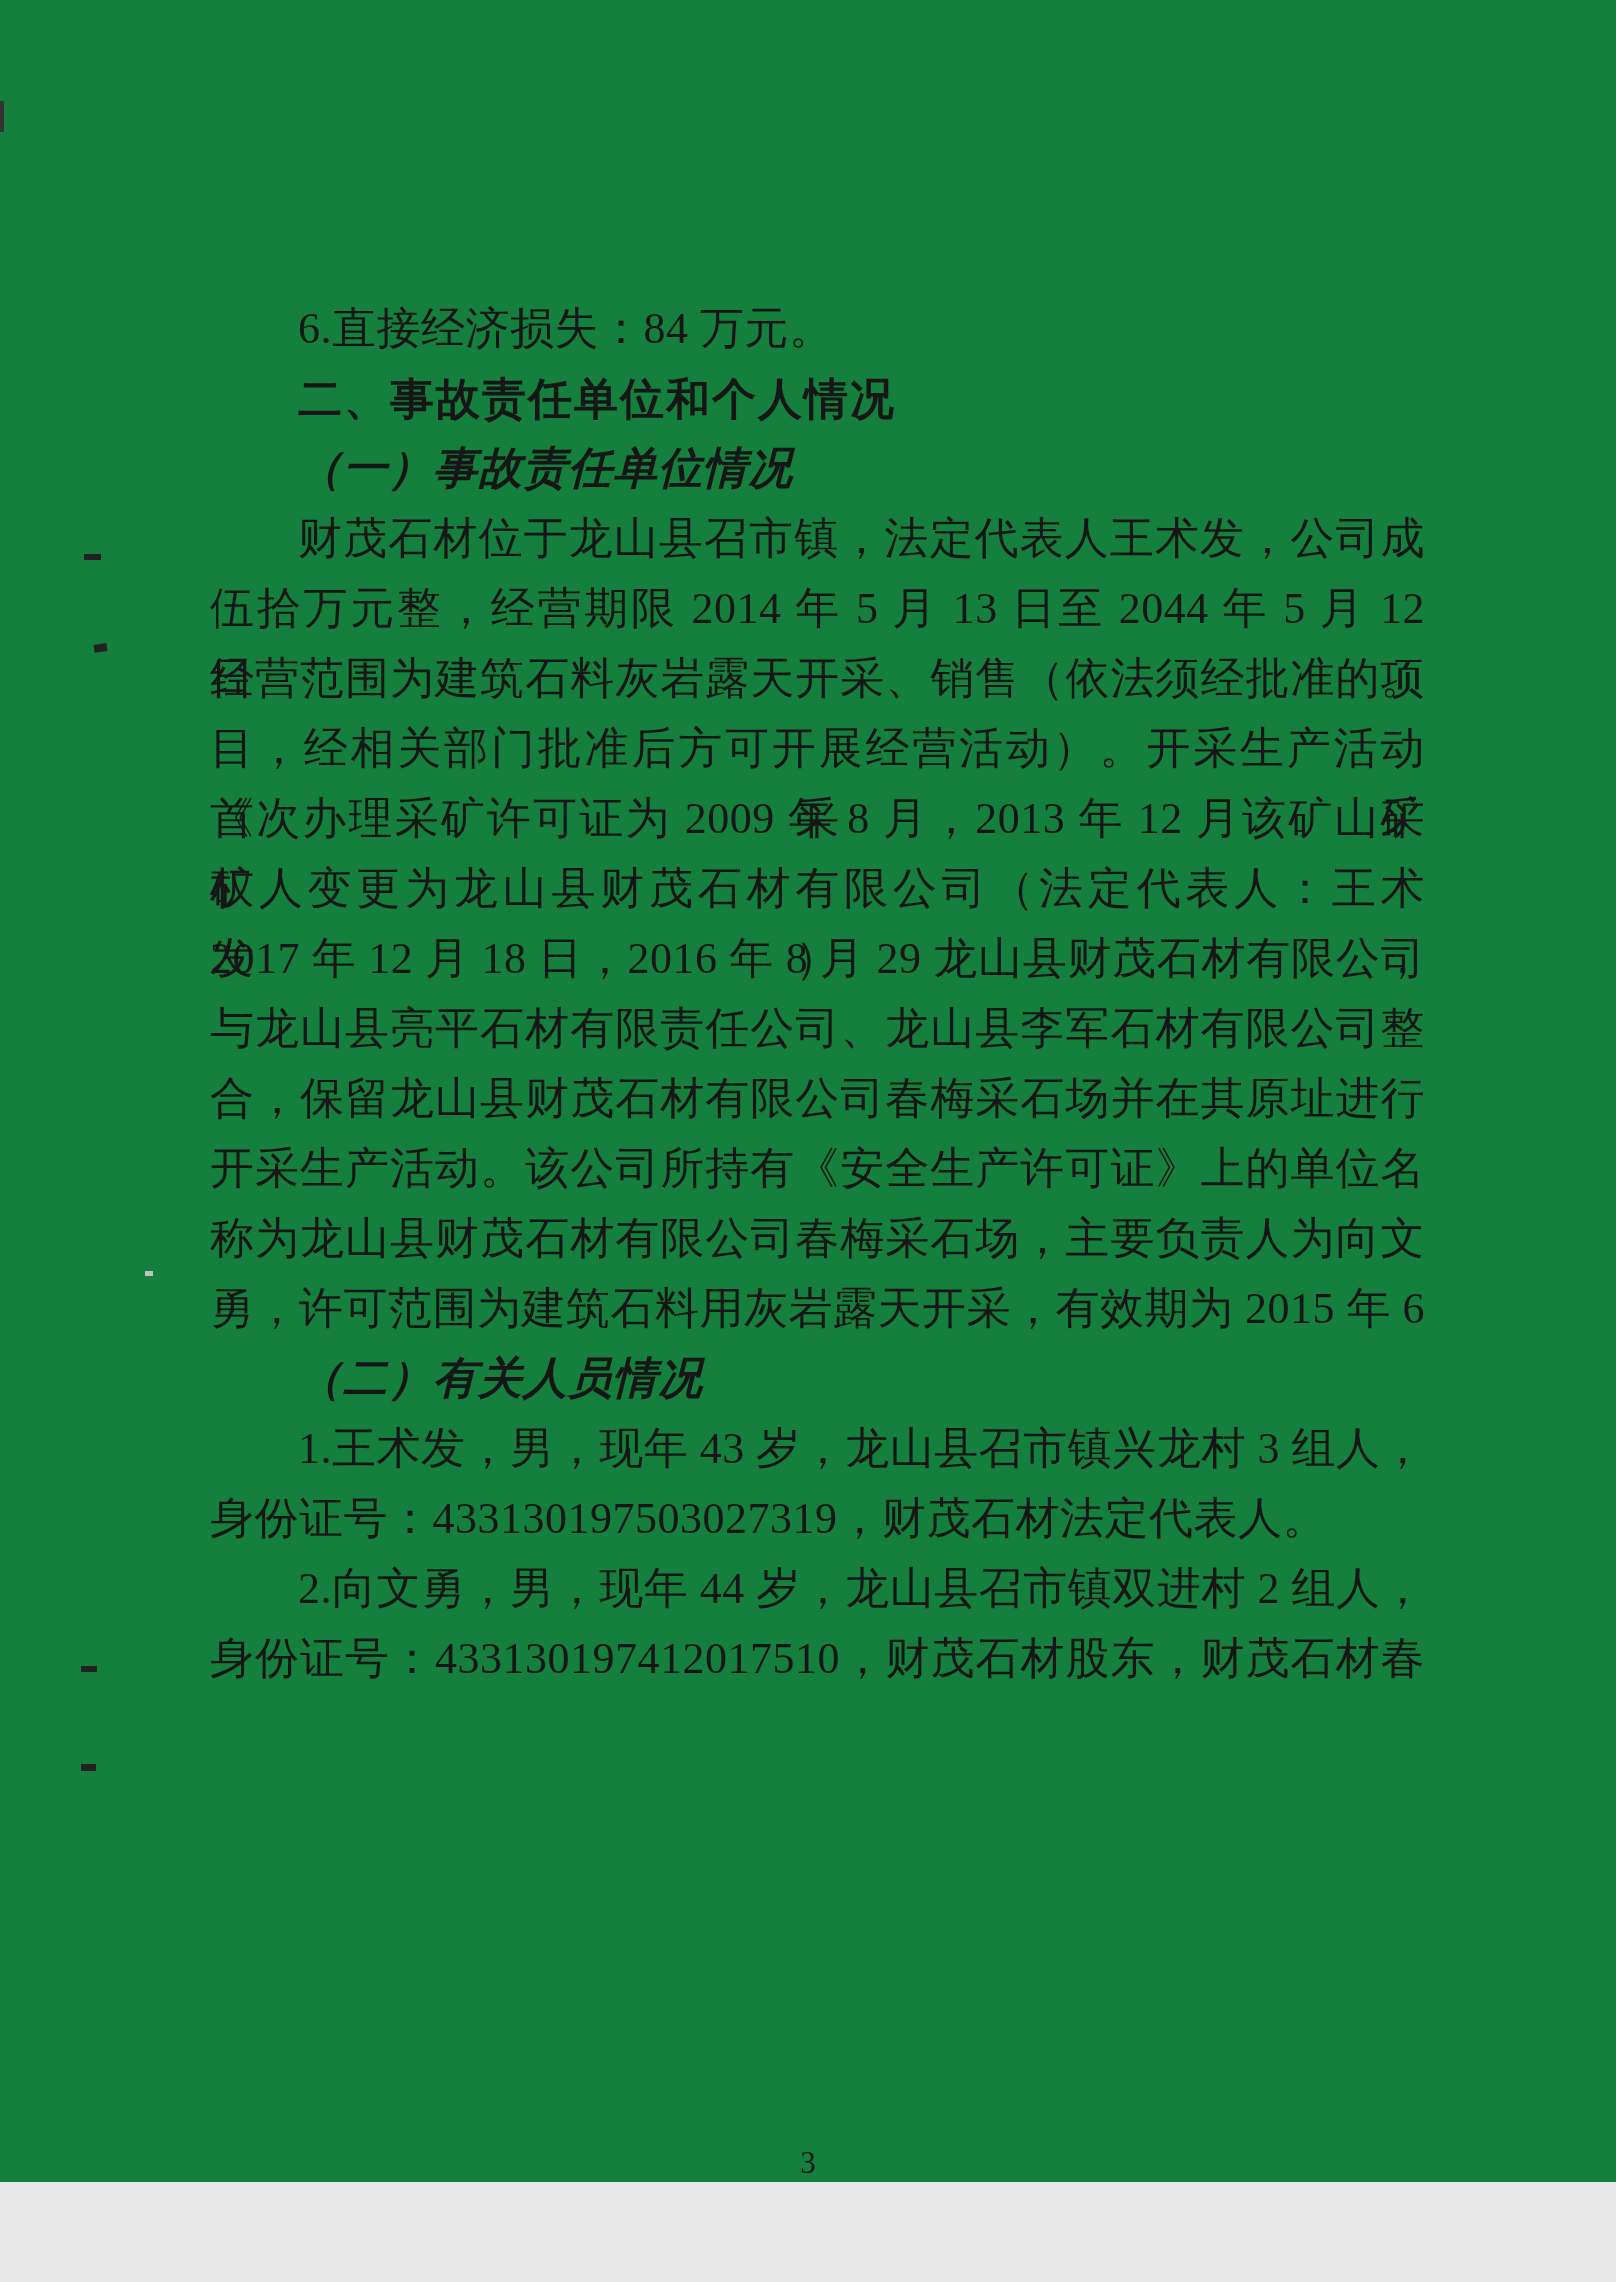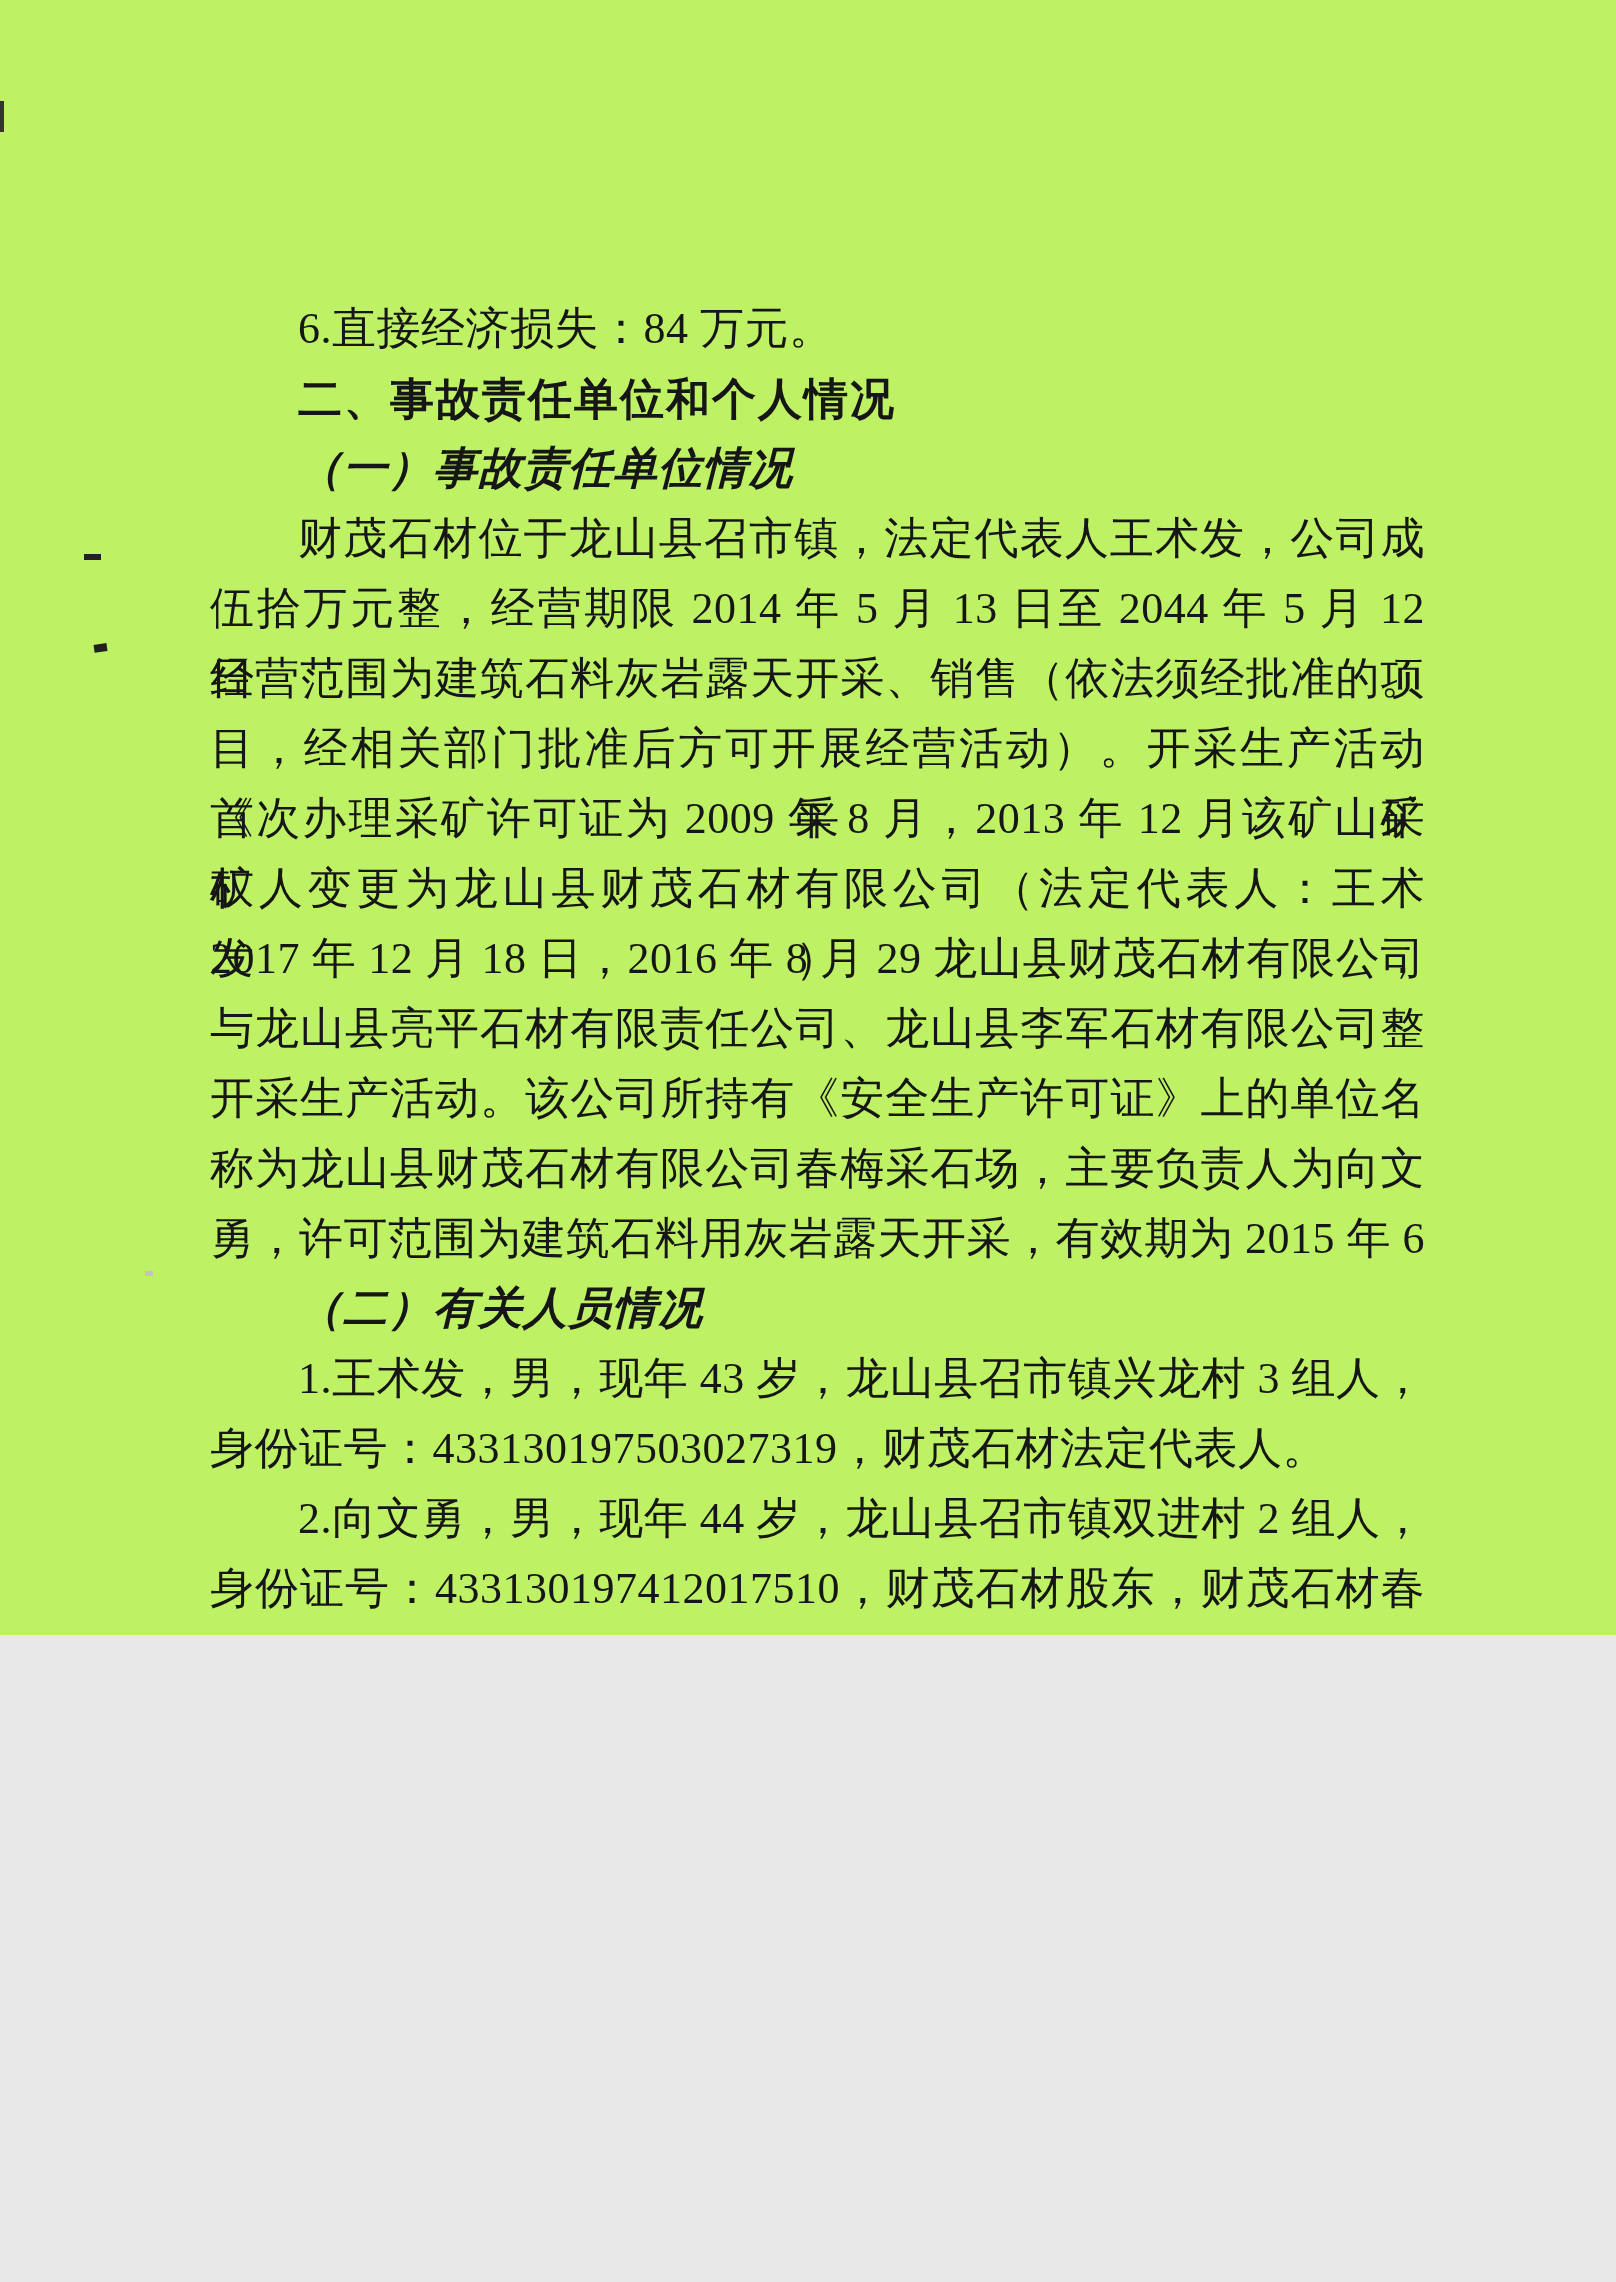--- a/index.html
+++ b/index.html
@@ -1,20 +1,20 @@
 <!DOCTYPE html>
 <html lang="zh"><head>
 <meta charset="utf-8">
 <style>
   html, body { margin: 0; padding: 0; background: #e8e8e8; }
   .page {
     position: relative;
     width: 1616px;
-    height: 1635px;
-    background: #bef264;
+    height: 2182px;
+    background: #15803d;
     overflow: hidden;
     font-family: "Liberation Serif", "DejaVu Serif", serif;
     color: #161616;
   }
   .body-text {
     position: absolute;
     left: 210px;
     top: 294px;
     width: 1215px;
   }
@@ -66,20 +66,21 @@
     <div class="line indent heading">二、事故责任单位和个人情况</div>
     <div class="line indent subheading">（一）事故责任单位情况</div>
     <div class="line indent justify">财茂石材位于龙山县召市镇，法定代表人王术发，公司成</div>
     <div class="line justify">伍拾万元整，经营期限 2014 年 5 月 13 日至 2044 年 5 月 12 日。</div>
     <div class="line justify">经营范围为建筑石料灰岩露天开采、销售（依法须经批准的项</div>
     <div class="line justify">目，经相关部门批准后方可开展经营活动）。开采生产活动《采矿</div>
     <div class="line justify">首次办理采矿许可证为 2009 年 8 月，2013 年 12 月该矿山采矿</div>
     <div class="line justify">权人变更为龙山县财茂石材有限公司（法定代表人：王术发），</div>
     <div class="line justify">2017 年 12 月 18 日，2016 年 8 月 29 龙山县财茂石材有限公司</div>
     <div class="line justify">与龙山县亮平石材有限责任公司、龙山县李军石材有限公司整</div>
+    <div class="line justify">合，保留龙山县财茂石材有限公司春梅采石场并在其原址进行</div>
     <div class="line justify">开采生产活动。该公司所持有《安全生产许可证》上的单位名</div>
     <div class="line justify">称为龙山县财茂石材有限公司春梅采石场，主要负责人为向文</div>
     <div class="line justify">勇，许可范围为建筑石料用灰岩露天开采，有效期为 2015 年 6</div>
     <div class="line indent subheading">（二）有关人员情况</div>
     <div class="line indent justify">1.王术发，男，现年 43 岁，龙山县召市镇兴龙村 3 组人，</div>
     <div class="line">身份证号：433130197503027319，财茂石材法定代表人。</div>
     <div class="line indent justify">2.向文勇，男，现年 44 岁，龙山县召市镇双进村 2 组人，</div>
     <div class="line justify">身份证号：433130197412017510，财茂石材股东，财茂石材春</div>
   </div>
 

